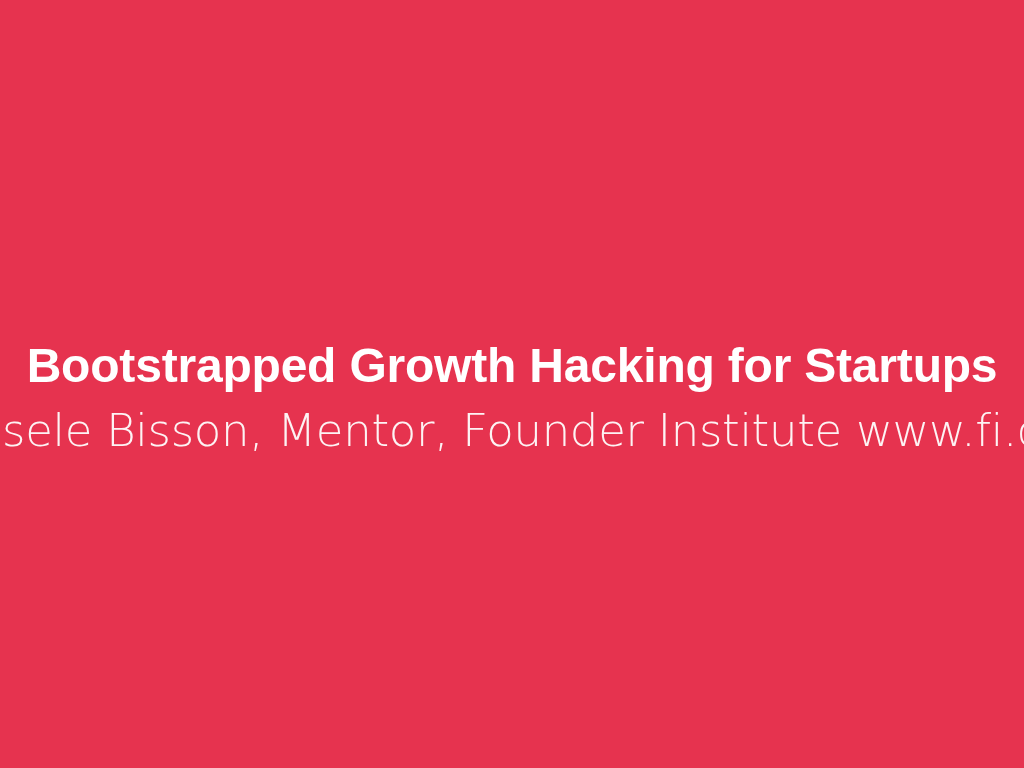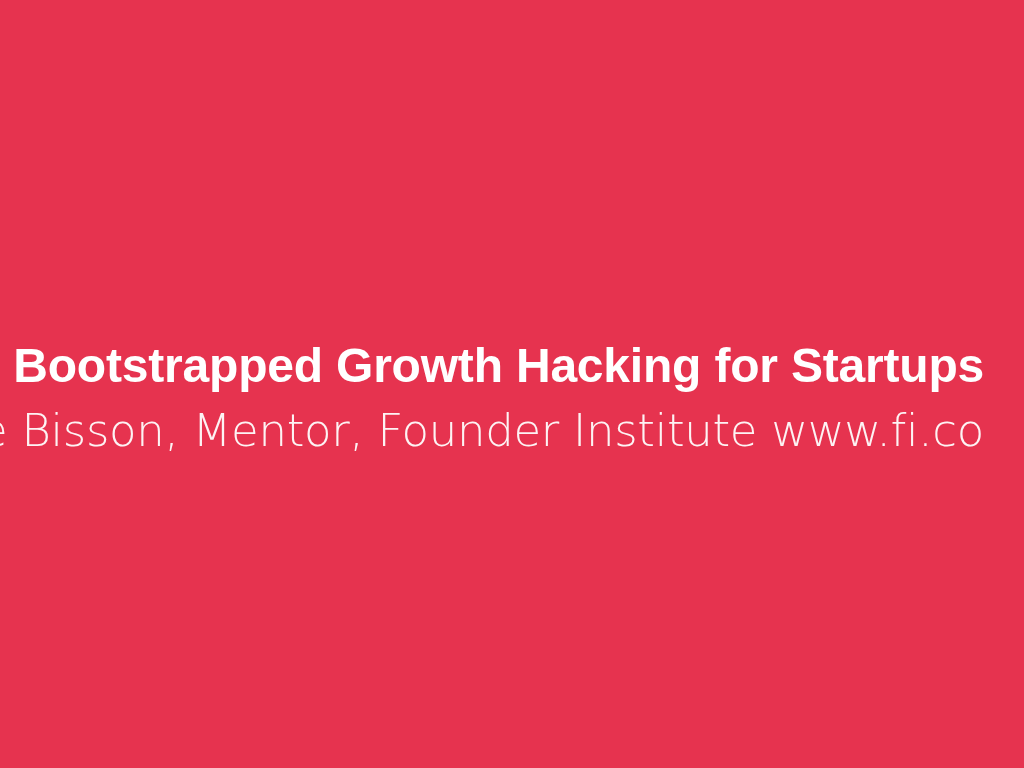--- a/index.html
+++ b/index.html
@@ -27,21 +27,21 @@
     justify-content: flex-start;
   }
 
   .text-block {
     position: absolute;
     left: 0;
     right: 0;
     top: 338px;
     display: flex;
     flex-direction: column;
-    align-items: flex-end;
+    align-items: center;
     padding: 0 40px;
     box-sizing: border-box;
   }
 
   .slide-title {
     font-family: "Liberation Sans", sans-serif;
     font-weight: bold;
     font-size: 48px;
     line-height: 56px;
     letter-spacing: -0.2px;

